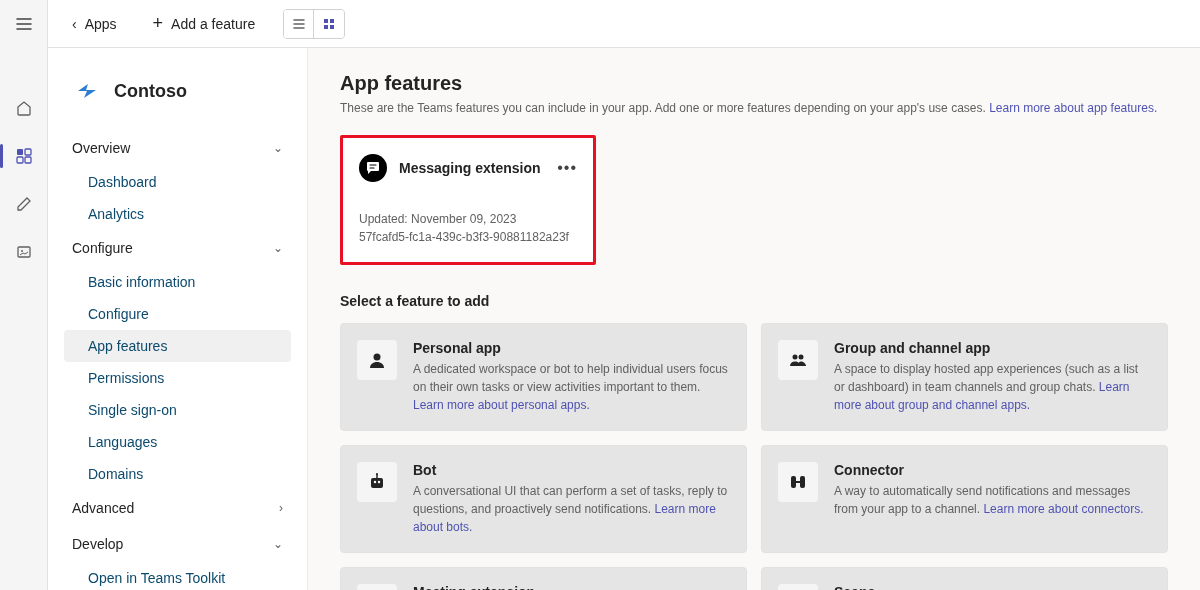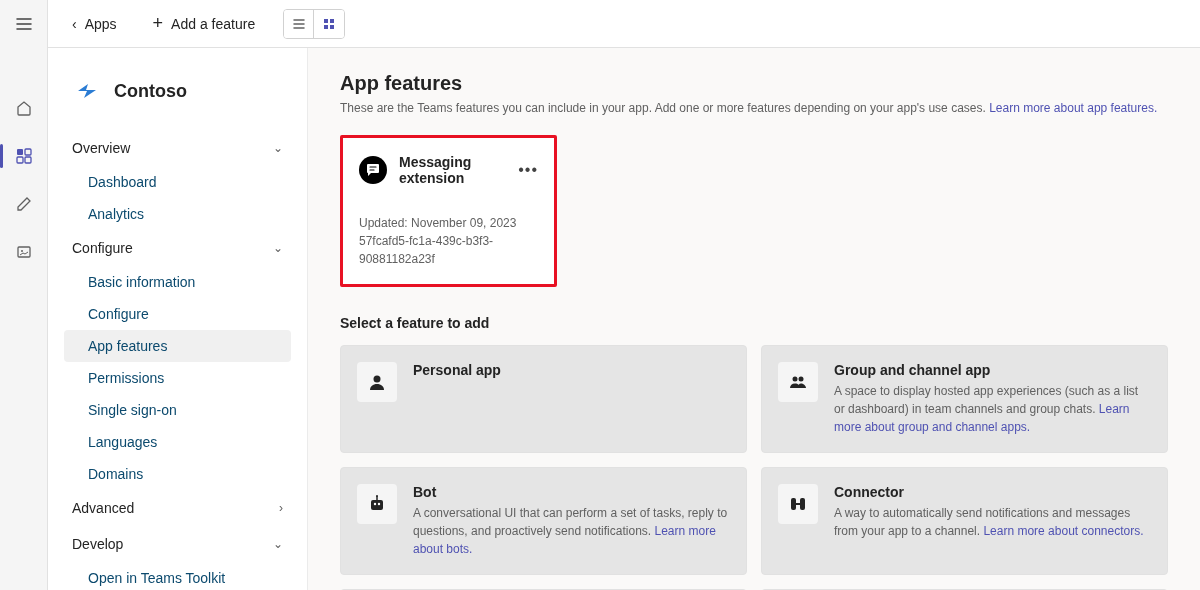--- a/index.html
+++ b/index.html
@@ -24,21 +24,21 @@
     .brand-logo { width: 30px; height: 30px; display: flex; align-items: center; justify-content: center; }
     .brand-name { font-size: 18px; font-weight: 700; }
     .section-header { display: flex; align-items: center; justify-content: space-between; padding: 10px 8px; font-size: 14px; font-weight: 400; cursor: pointer; color: #242424; text-align: right; }
     .section-chevron { font-size: 12px; color: #616161; }
     .nav-item { padding: 8px 24px; font-size: 14px; color: #0c4a6e; cursor: pointer; border-radius: 4px; }
     .nav-item.active { background: #f0f0f0; font-weight: 400; }
     .content { flex: 1; padding: 24px 32px; overflow-y: auto; background: #faf9f8; }
     .page-title { font-size: 20px; font-weight: 700; margin-bottom: 6px; }
     .page-desc { font-size: 12px; color: #616161; margin-bottom: 20px; }
     .link { color: #4f52b2; cursor: pointer; }
-    .existing-card { width: 217px; background: #fff; border: 3px solid #e81123; border-radius: 2px; padding: 16px; margin-bottom: 28px; }
+    .existing-card { width: 256px; background: #fff; border: 3px solid #e81123; border-radius: 2px; padding: 16px; margin-bottom: 28px; }
     .existing-head { display: flex; align-items: center; gap: 12px; margin-bottom: 28px; }
     .existing-icon { width: 28px; height: 28px; border-radius: 50%; background: #000; display: flex; align-items: center; justify-content: center; }
     .existing-title { font-size: 14px; font-weight: 700; flex: 1; }
     .dots { font-size: 16px; letter-spacing: 1px; color: #424242; cursor: pointer; }
     .existing-meta { font-size: 12px; color: #616161; line-height: 1.5; }
     .section-title { font-size: 14px; font-weight: 700; margin-bottom: 14px; }
     .feature-grid { display: grid; grid-template-columns: 1fr 1fr; gap: 14px; }
     .feature-card { background: #e5e5e5; border: 1px solid #e1e1e1; border-radius: 4px; padding: 16px; display: flex; gap: 16px; cursor: pointer; }
     .feature-icon { width: 40px; height: 40px; background: #f5f5f5; border-radius: 4px; display: flex; align-items: center; justify-content: center; flex-shrink: 0; }
     .feature-body { flex: 1; }
@@ -183,20 +183,21 @@
         <div class="feature-grid" id="feature-grid">
             <div class="feature-card">
               <div class="feature-icon">
                 <svg width="20" height="20" viewBox="0 0 20 20">
                   <circle cx="10" cy="7" r="3.5" fill="#242424"></circle>
                   <path d="M3 18c0-3.5 3-6 7-6s7 2.5 7 6" fill="#242424"></path>
                 </svg>
               </div>
               <div class="feature-body">
                 <div class="feature-title">Personal app</div>
+                <div class="feature-desc">A dedicated workspace or bot to help individual users focus on their own tasks or view activities important to them. <span class="link">Learn more about personal apps.</span></div>
               </div>
             </div>
             <div class="feature-card">
               <div class="feature-icon">
                 <svg width="20" height="20" viewBox="0 0 20 20">
                   <circle cx="7" cy="7" r="2.5" fill="#242424"></circle>
                   <circle cx="13" cy="7" r="2.5" fill="#242424"></circle>
                   <path d="M2 16c0-2.5 2-4.5 5-4.5s5 2 5 4.5M10 16c0-2.5 1-4.5 3-4.5s5 2 5 4.5" fill="#242424"></path>
                 </svg>
               </div>

